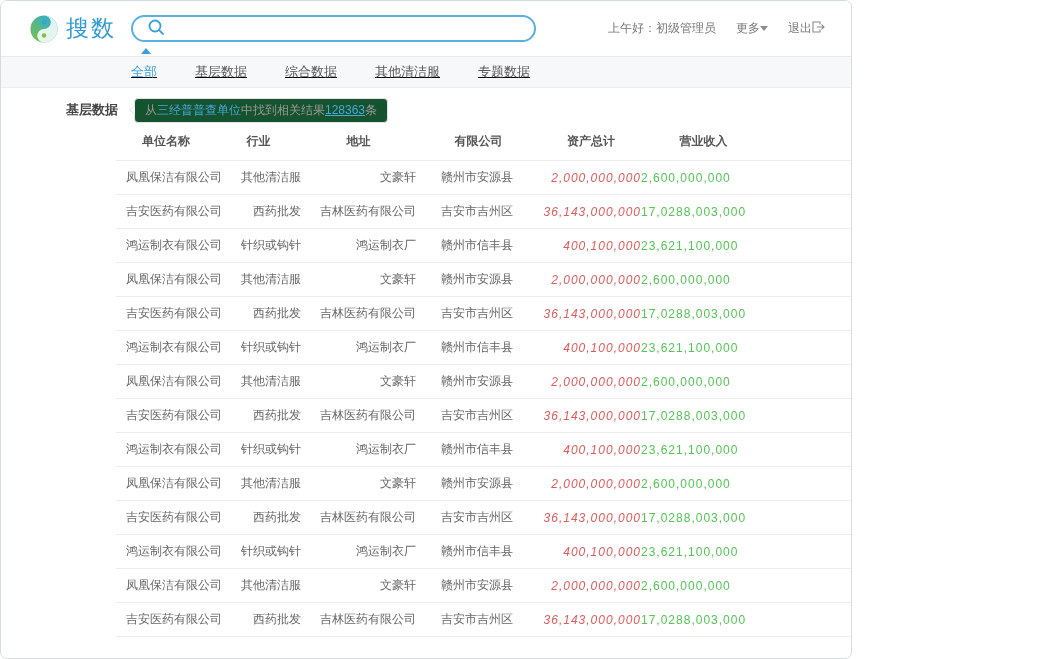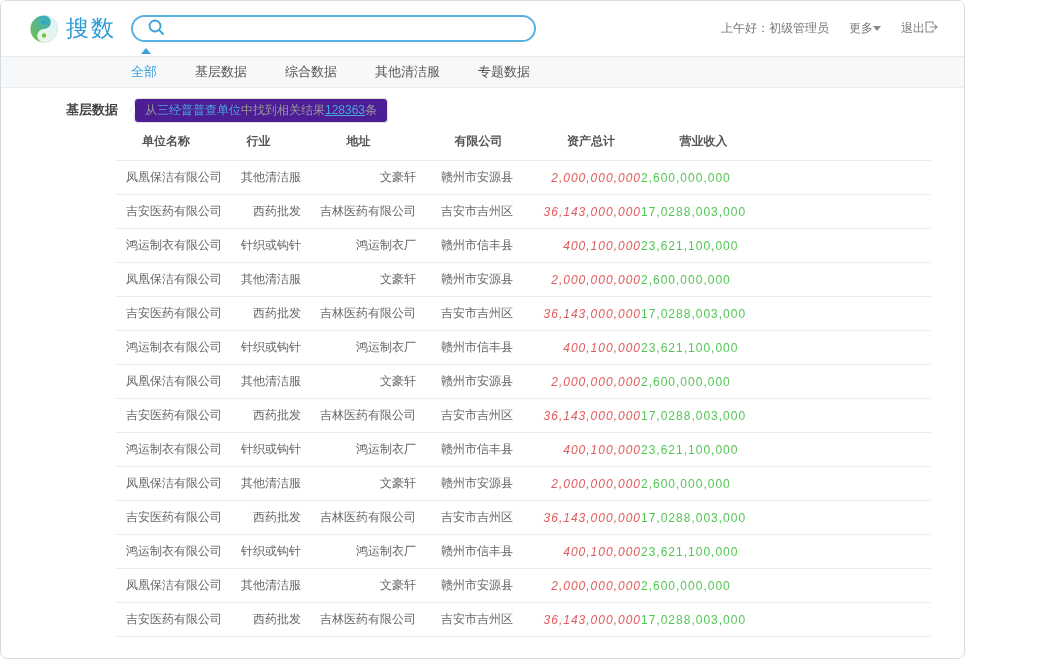--- a/index.html
+++ b/index.html
@@ -1,17 +1,17 @@
 <!DOCTYPE html>
 <html><head>
 <meta charset="utf-8">
 <style>
   html,body{margin:0;padding:0;background:#fff;}
   body{font-family:"Liberation Sans","DejaVu Sans",sans-serif;}
-  .page{width:965px;height:659px;box-sizing:border-box;border:1px solid #d7dce1;border-radius:7px;
+  .page{width:852px;height:659px;box-sizing:border-box;border:1px solid #d7dce1;border-radius:7px;
         overflow:hidden;background:#fff;display:flex;flex-direction:column;position:relative;}
   
   .header{height:55px;display:flex;align-items:center;padding:0 26px 0 28px;background:#fff;flex:none;}
   .logo{display:flex;align-items:center;cursor:pointer;}
   .logo svg{display:block;}
   .app-title{font-size:23px;color:#2f9bd6;margin-left:7px;letter-spacing:2px;}
   .search-pill{margin-left:15px;width:405px;height:27px;border:2px solid #58b0e3;border-radius:16px;
                display:flex;align-items:center;padding:0 10px 0 14px;box-sizing:border-box;}
   .search-pill input{flex:1;border:none;outline:none;font-size:13px;color:#444;background:transparent;
                      font-family:inherit;}
@@ -20,27 +20,27 @@
   .hdr-item{display:flex;align-items:center;cursor:pointer;background:none;border:none;
             font-size:12px;color:#777;font-family:inherit;padding:0;}
   .caret-down{width:0;height:0;border-left:4px solid transparent;border-right:4px solid transparent;
               border-top:5px solid #8a8a8a;display:inline-block;}
   
   .tab-marker{position:absolute;left:140px;top:47px;width:0;height:0;
               border-left:5px solid transparent;border-right:5px solid transparent;
               border-bottom:6px solid #3aa0dc;}
   
   .tabs{height:30px;background:#f7f8f9;border-top:1px solid #e9eaeb;border-bottom:1px solid #ededee;
-        display:flex;align-items:center;padding-left:130px;flex:none;}
+        display:flex;align-items:center;padding-left:130px;flex:none;text-decoration:underline;}
   .tab{font-size:13px;color:#555;margin-right:38px;cursor:pointer;}
   .tab.active{color:#3aa0dc;}
   
   .section-row{display:flex;align-items:center;margin:11px 0 4px 65px;height:22px;}
   .section-title{font-size:13px;font-weight:bold;color:#444;}
-  .result-bubble{margin-left:16px;position:relative;border:1px solid #e4e4e4;background:#4c1d95;
+  .result-bubble{margin-left:16px;position:relative;border:1px solid #e4e4e4;background:#14532d;
                  border-radius:4px;padding:3px 10px;font-size:12px;color:#999;}
   .result-bubble::before{content:"";position:absolute;left:-6px;top:6px;width:0;height:0;
                  border-top:5px solid transparent;border-bottom:5px solid transparent;
                  border-right:6px solid #e4e4e4;}
   .result-bubble::after{content:"";position:absolute;left:-5px;top:7px;width:0;height:0;
                  border-top:4px solid transparent;border-bottom:4px solid transparent;
                  border-right:5px solid #fcfcfc;}
   .blue-link{color:#4aa6dc;cursor:pointer;}
   .count-link{color:#4aa6dc;text-decoration:underline;cursor:pointer;}
   

